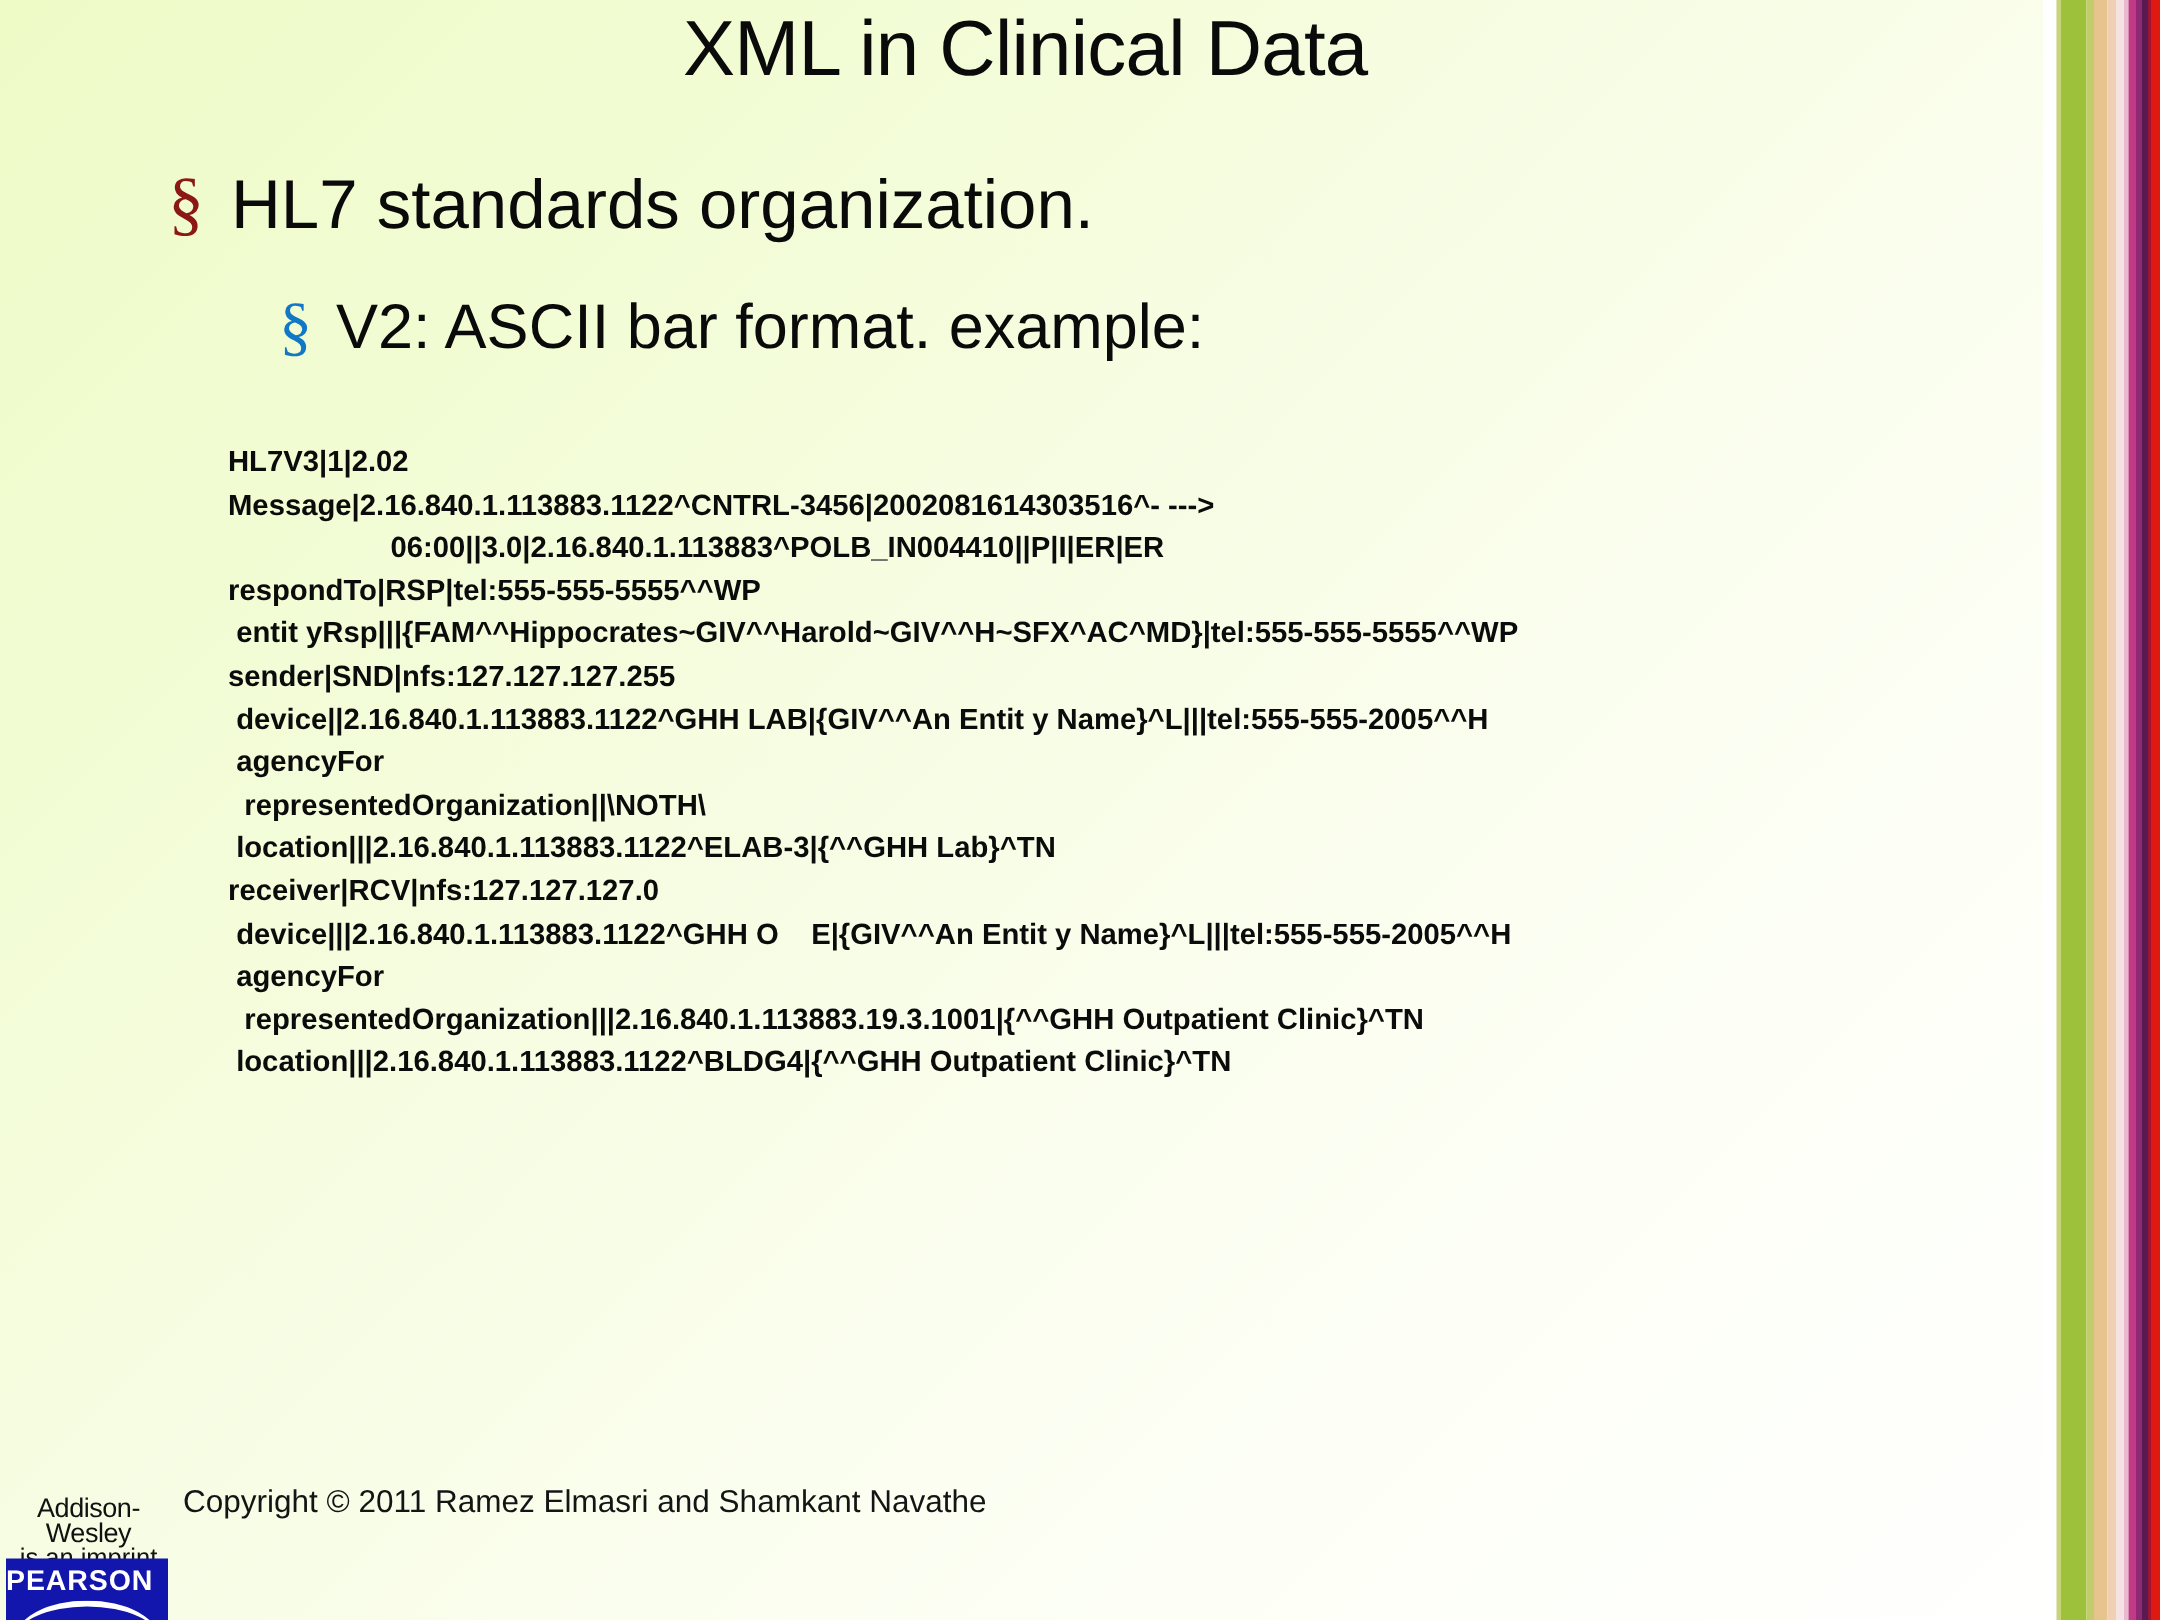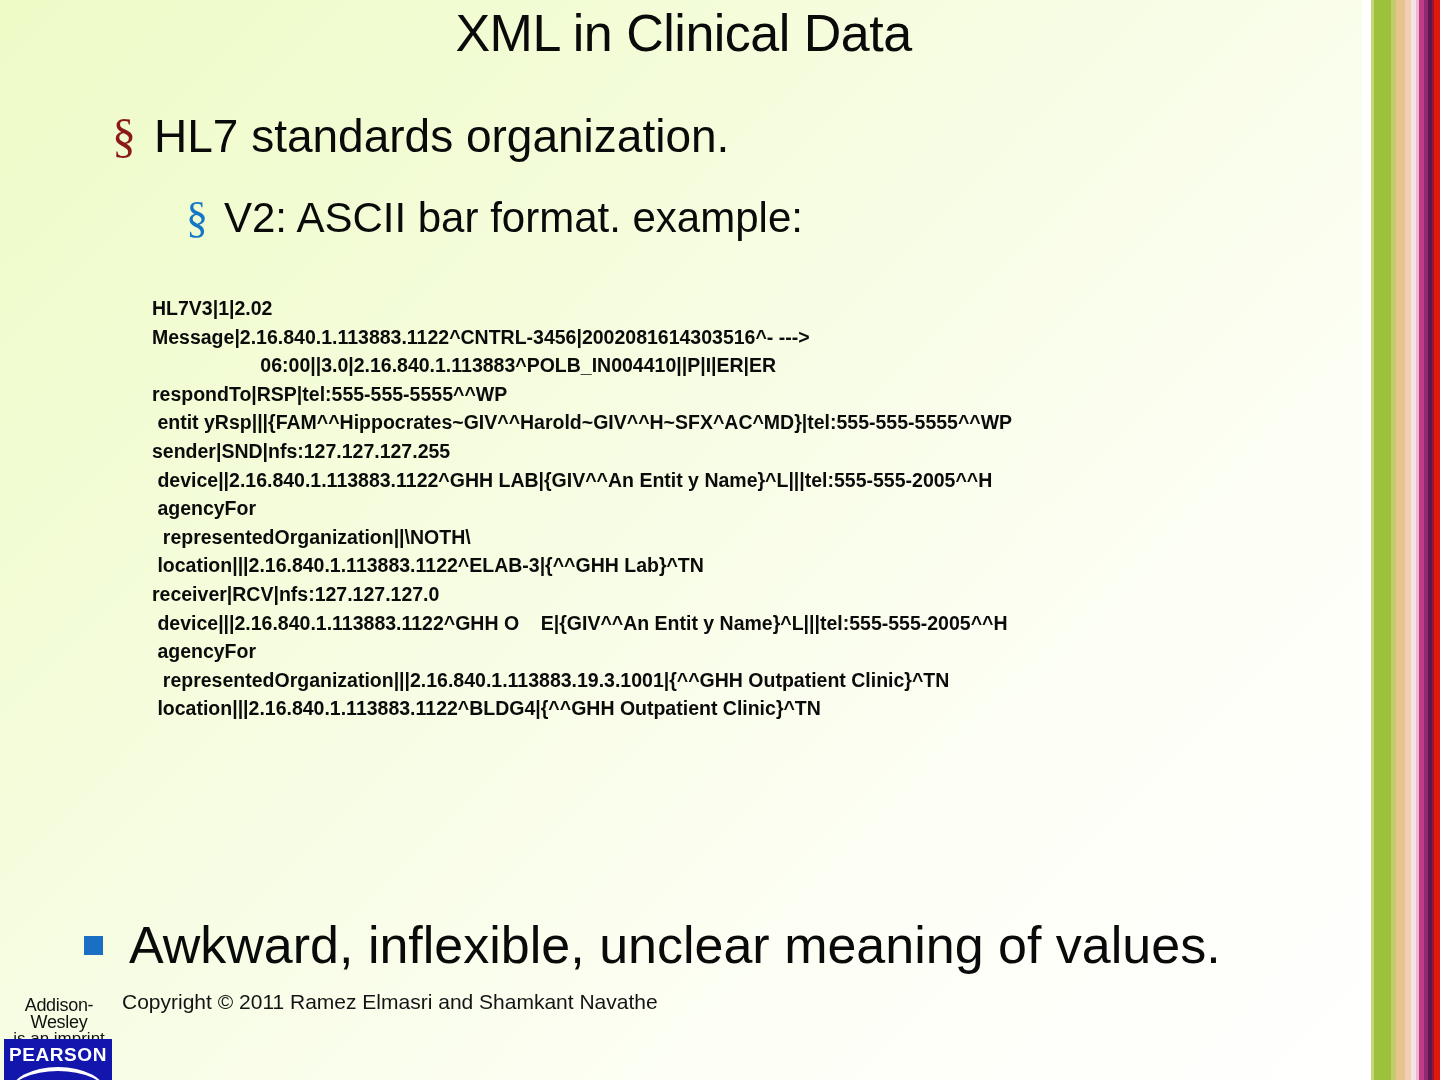--- a/index.html
+++ b/index.html
@@ -145,21 +145,21 @@
     top: 1039px;
     width: 108px;
     height: 41px;
     background: #1216ad;
     overflow: hidden;
   }
   .pearson .word {
     position: absolute;
     top: 5px;
     left: 0;
-    width: 108px;
+    width: 88px;
     text-align: center;
     color: #ffffff;
     font-size: 19px;
     font-weight: bold;
     letter-spacing: 0.6px;
   }
   .pearson .arc {
     position: absolute;
     left: 6px;
     top: 28px;
@@ -205,24 +205,20 @@
     <span class="txt">HL7 standards organization.</span>
   </div>
 
   <div class="bullet-l2">
     <span class="mark" style="color: rgb(18, 119, 198);">§</span>
     <span class="txt">V2: ASCII bar format. example:</span>
   </div>
 
   <div class="code-block"><div class="cline">HL7V3|1|2.02</div><div class="cline">Message|2.16.840.1.113883.1122^CNTRL-3456|2002081614303516^- ---&gt;</div><div class="cline">                    06:00||3.0|2.16.840.1.113883^POLB_IN004410||P|I|ER|ER</div><div class="cline">respondTo|RSP|tel:555-555-5555^^WP</div><div class="cline"> entit yRsp|||{FAM^^Hippocrates~GIV^^Harold~GIV^^H~SFX^AC^MD}|tel:555-555-5555^^WP</div><div class="cline">sender|SND|nfs:127.127.127.255</div><div class="cline"> device||2.16.840.1.113883.1122^GHH LAB|{GIV^^An Entit y Name}^L|||tel:555-555-2005^^H</div><div class="cline"> agencyFor</div><div class="cline">  representedOrganization||\NOTH\</div><div class="cline"> location|||2.16.840.1.113883.1122^ELAB-3|{^^GHH Lab}^TN</div><div class="cline">receiver|RCV|nfs:127.127.127.0</div><div class="cline"> device|||2.16.840.1.113883.1122^GHH O    E|{GIV^^An Entit y Name}^L|||tel:555-555-2005^^H</div><div class="cline"> agencyFor</div><div class="cline">  representedOrganization|||2.16.840.1.113883.19.3.1001|{^^GHH Outpatient Clinic}^TN</div><div class="cline"> location|||2.16.840.1.113883.1122^BLDG4|{^^GHH Outpatient Clinic}^TN</div></div>
 
-  <div class="bottom-bullet">
-    <span class="sq" style="background: rgb(26, 111, 196);"></span>
-    <span>Awkward, inflexible, unclear meaning of values.</span>
-  </div>
 
   <div class="aw-logo">
     <div class="l1">Addison-Wesley</div>
     <div class="l2">is an imprint of</div>
   </div>
 
   <div class="pearson">
     <div class="word">PEARSON</div>
     <div class="arc"></div>
   </div>

